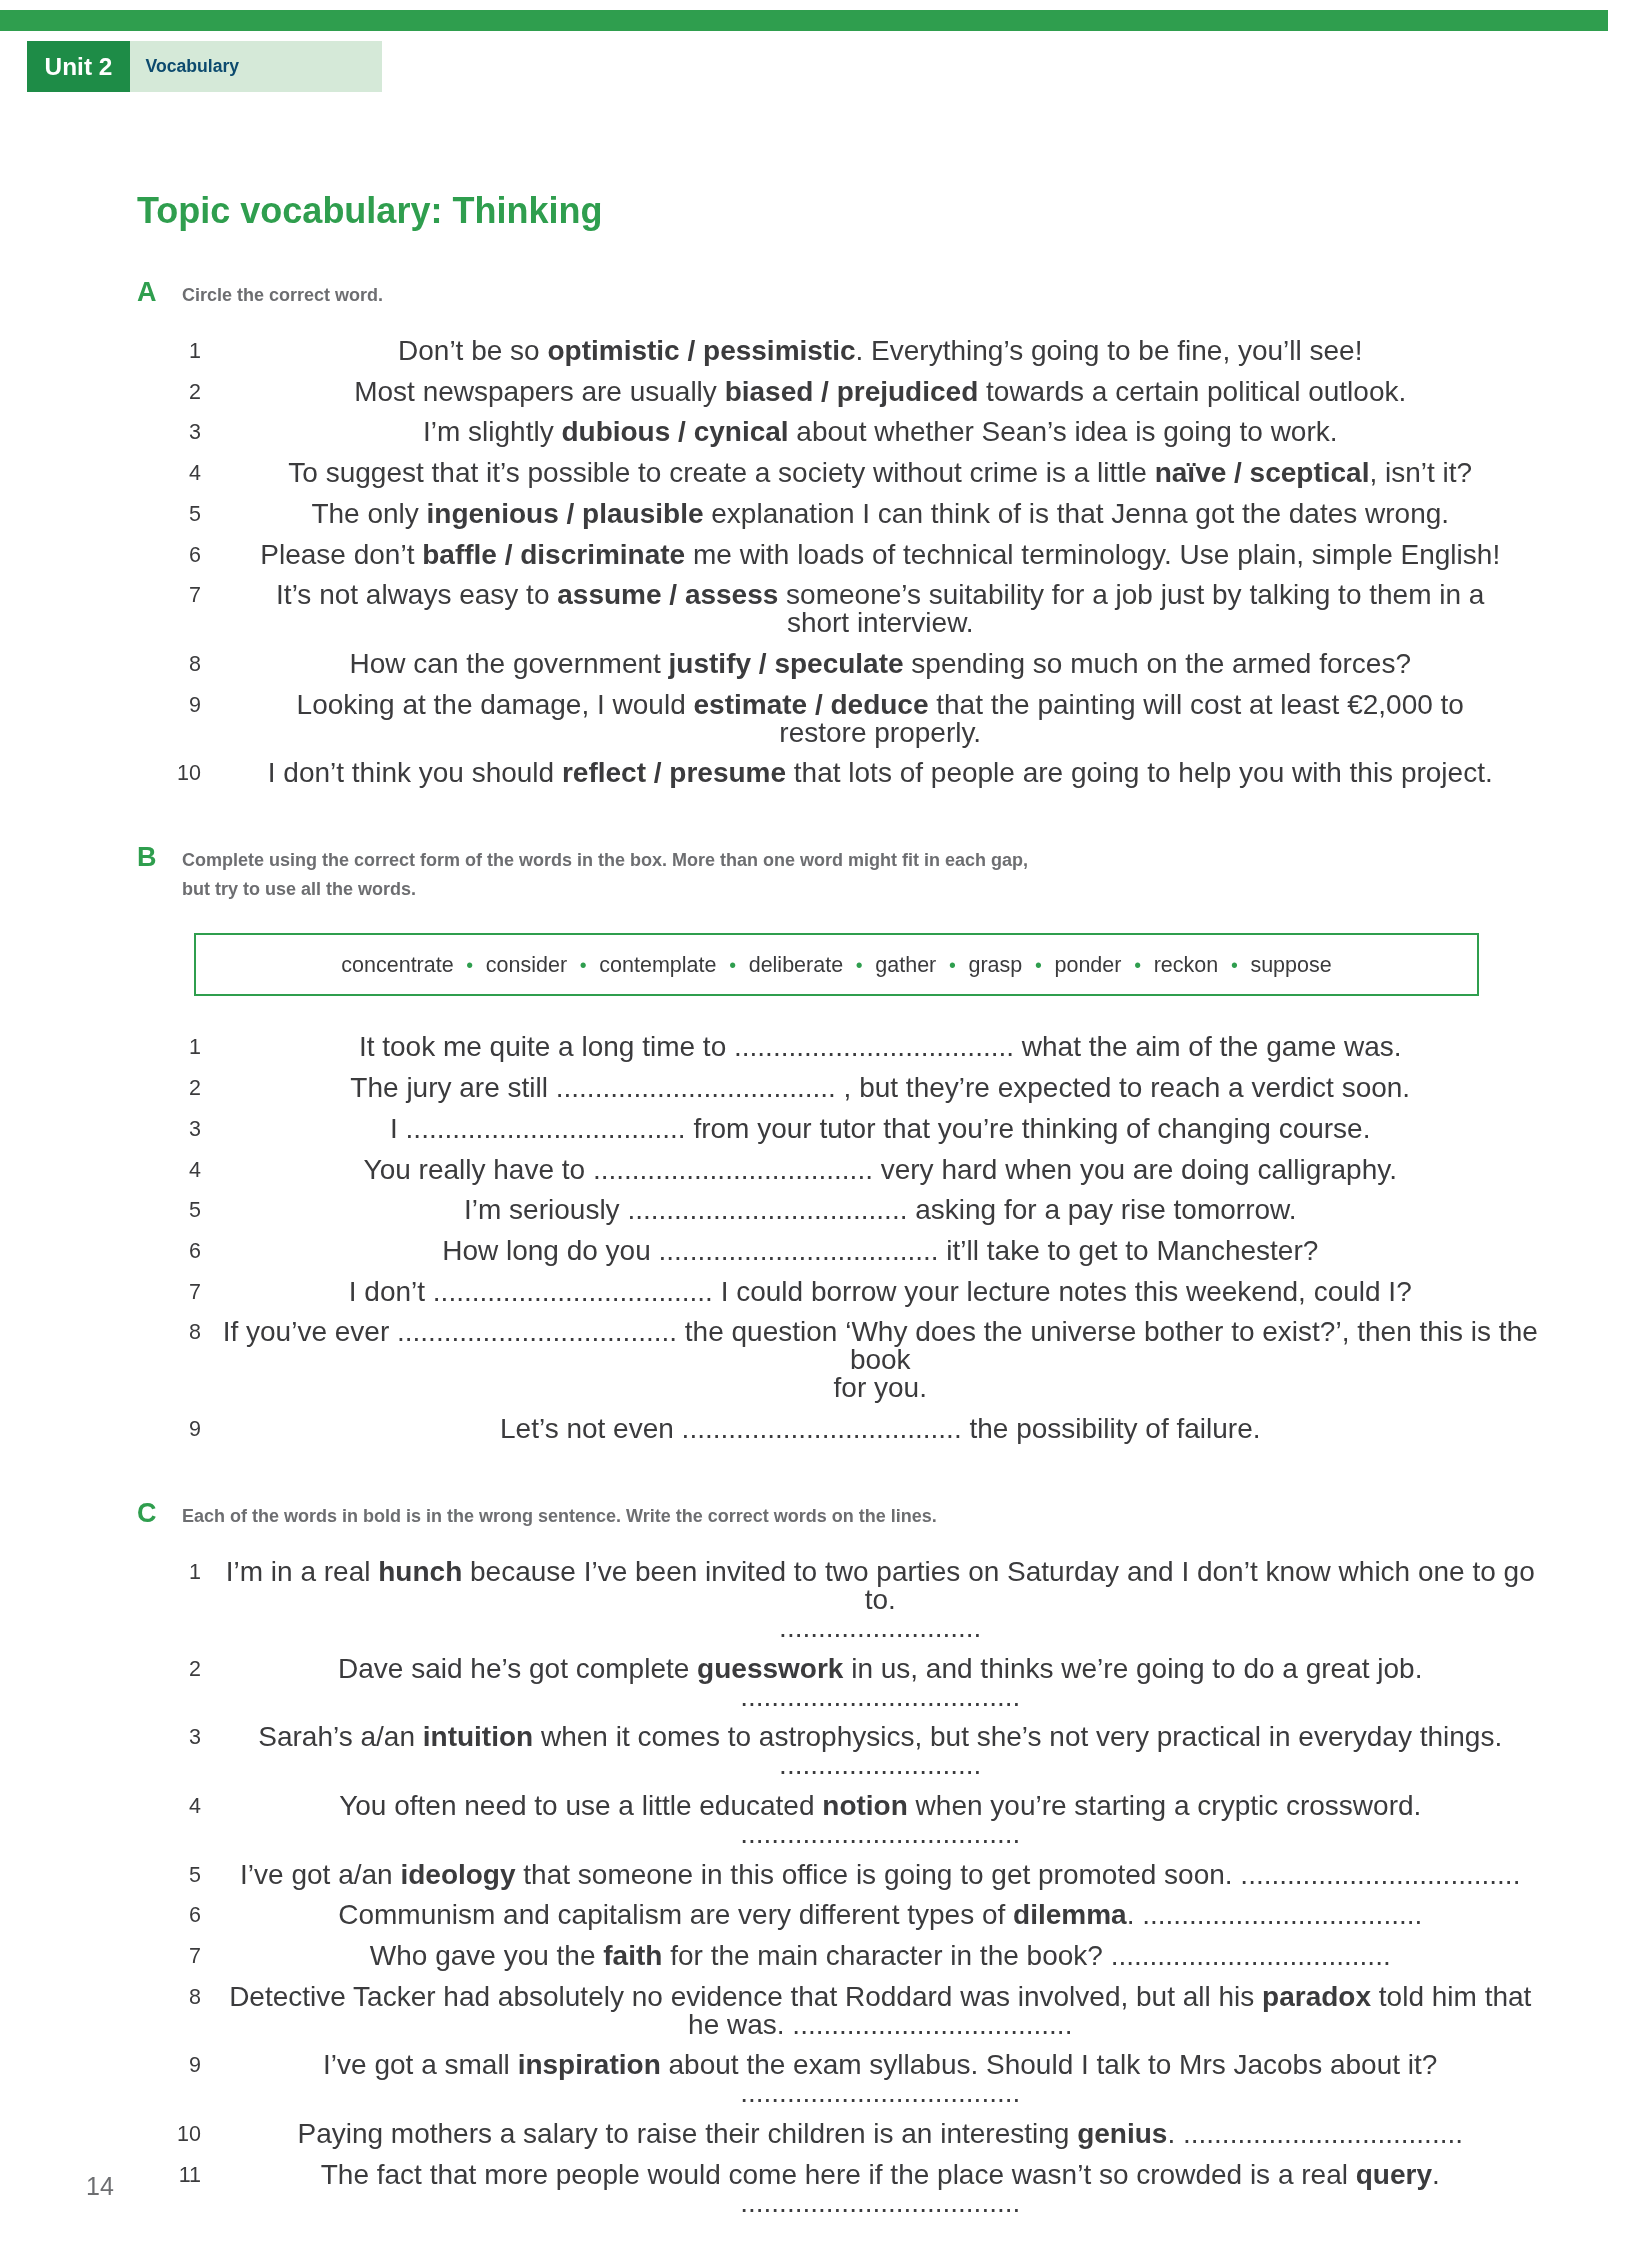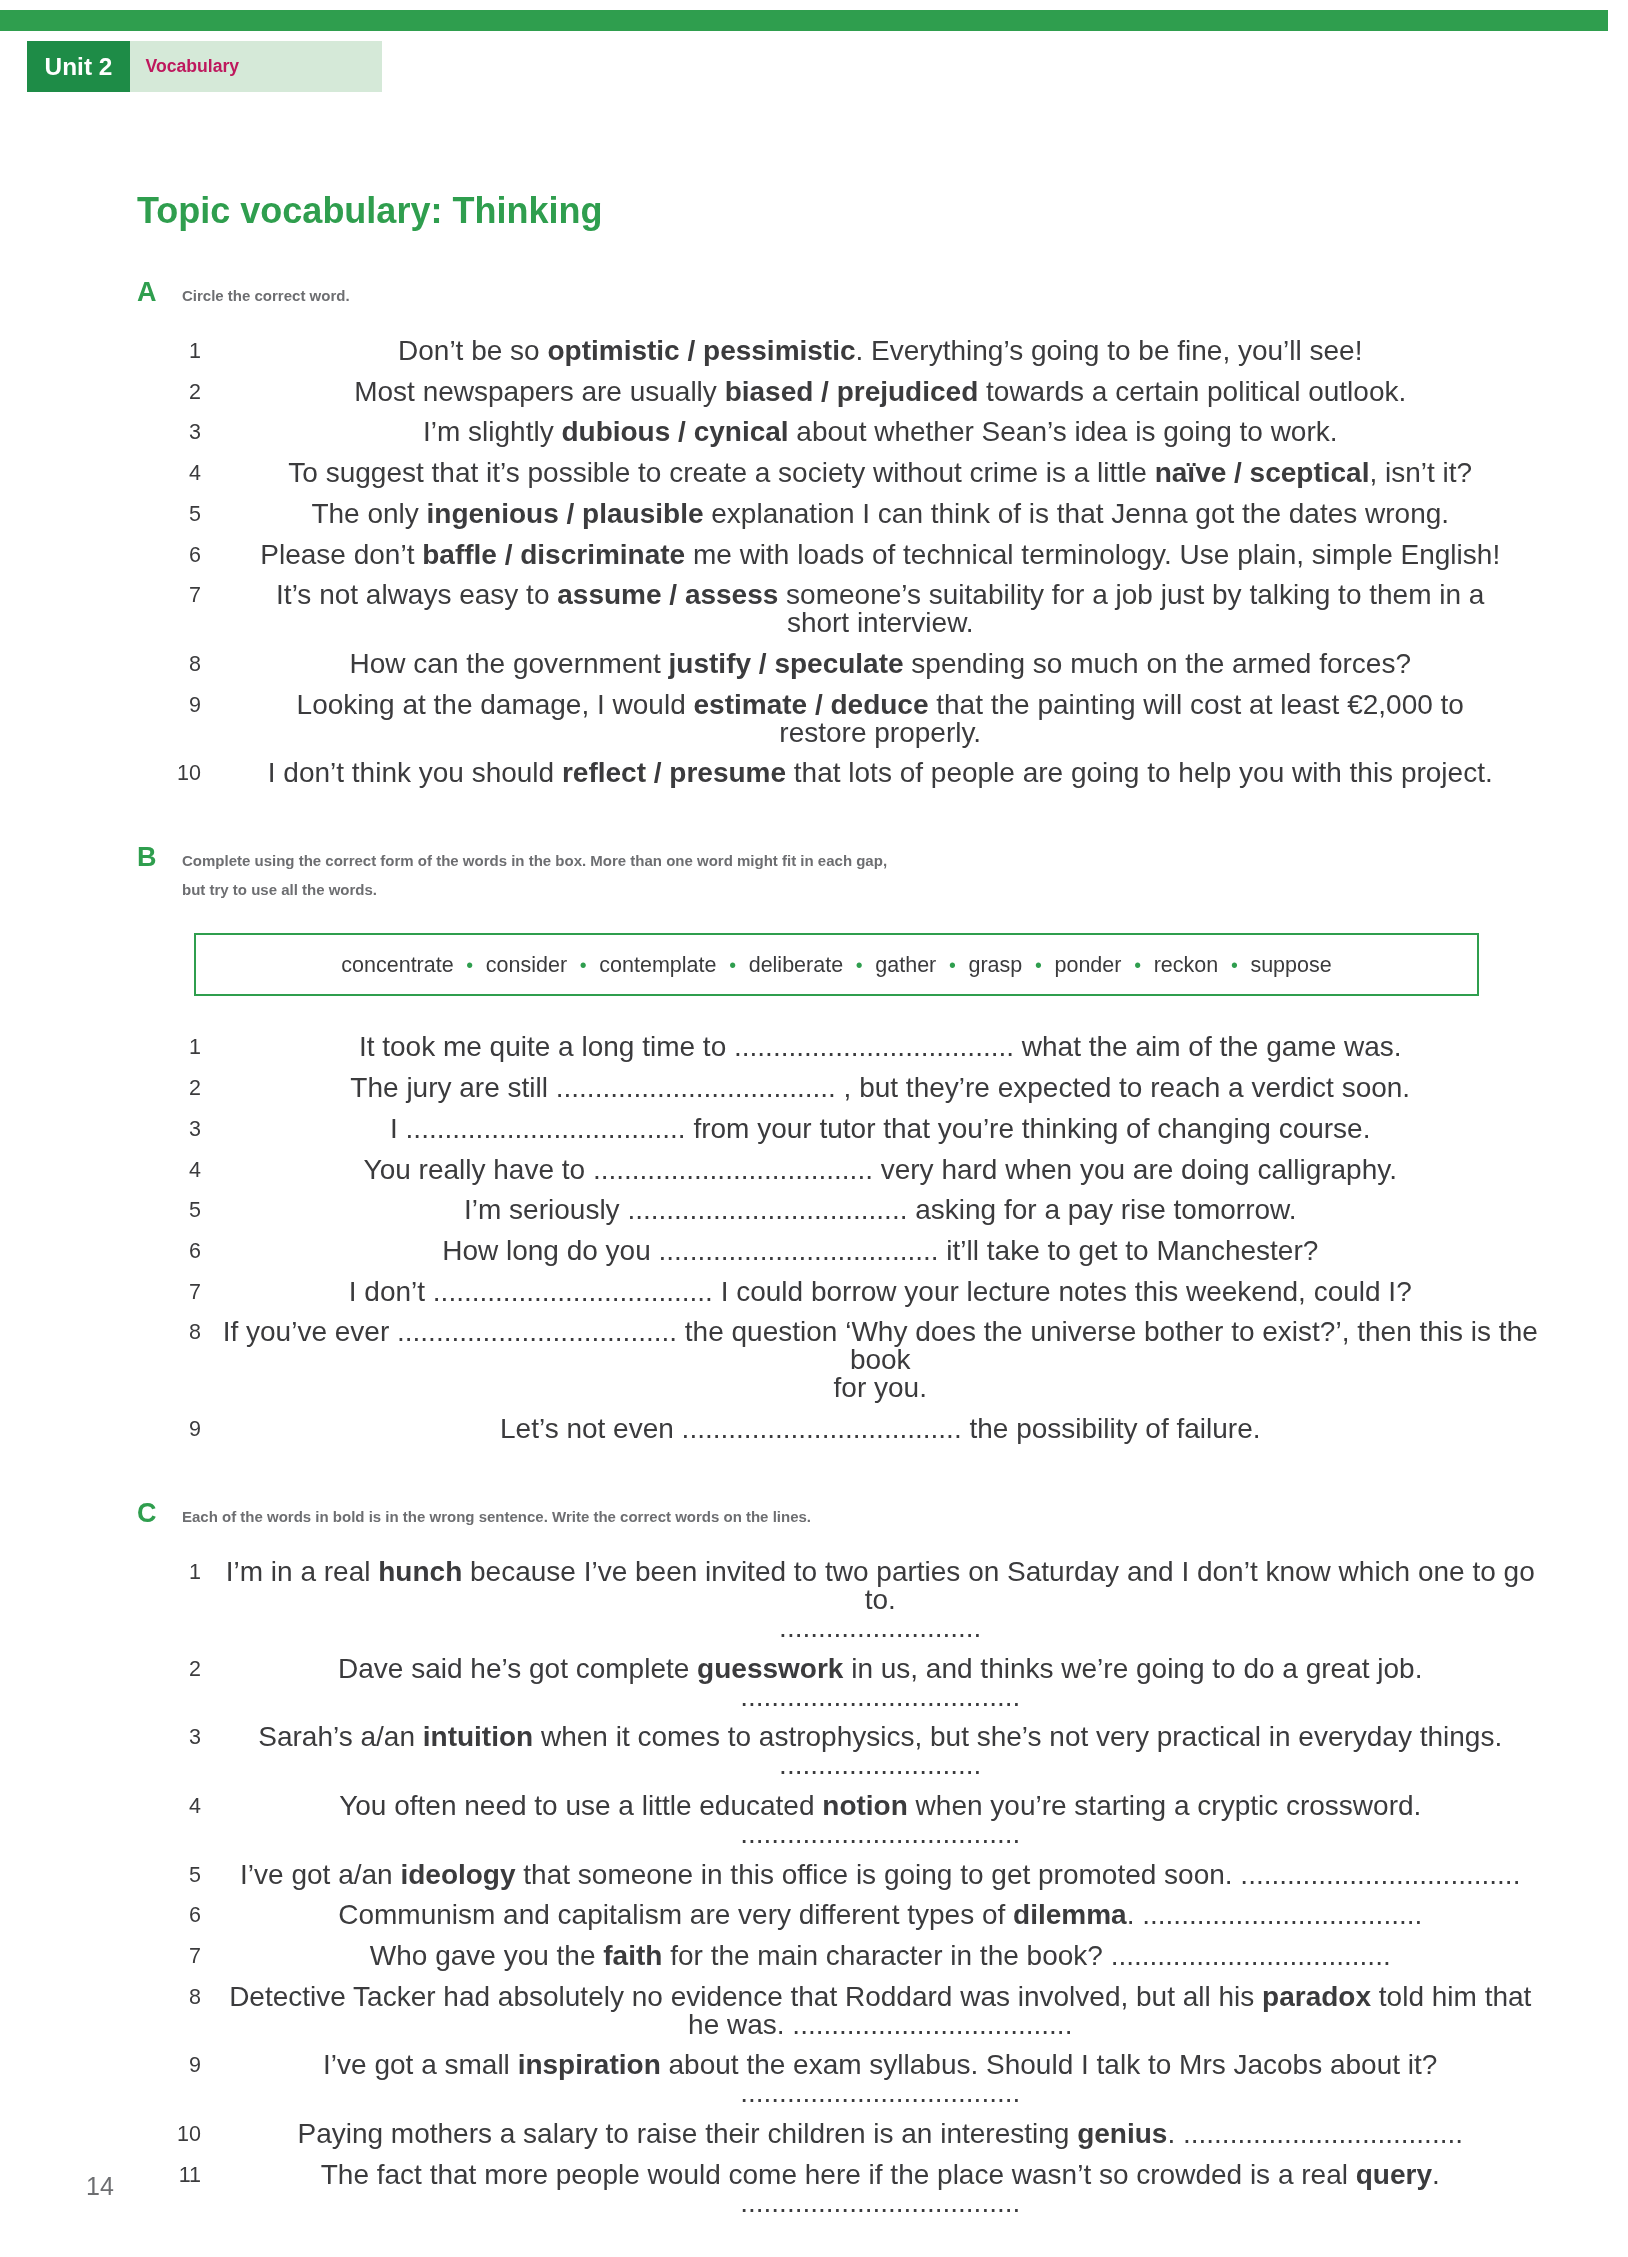--- a/index.html
+++ b/index.html
@@ -10,28 +10,28 @@
     overflow:hidden;
   }
   .topbar { margin-top:9.8px; height:21.5px; background:var(--green,#2f9e4e); }
   .unitrow { display:flex; margin-top:9.8px; height:51px; align-items:stretch; }
   .unit-badge {
     margin-left:27px; background:var(--dark-green,#1e8c47); color:#fff;
     display:flex; align-items:center; padding:0 17.6px; font-size:24.4px; font-weight:bold;
   }
   .subject-strip {
     background:var(--light-green,#d5e9d8); width:252px; display:flex; align-items:center;
-    padding:0 15.6px; font-size:17.6px; font-weight:bold; color:#be185d;
+    padding:0 15.6px; font-size:17.6px; font-weight:bold; color:#0c4a6e;
   }
   .content { padding:0 70px 0 137px; }
   .page-title { margin-top:98px; font-size:36px; font-weight:bold; color:var(--green,#2f9e4e); }
   .section-head { display:flex; align-items:baseline; }
   .letter { flex:0 0 45px; font-size:27px; font-weight:bold; color:var(--green,#2f9e4e); }
   .heading {
-    font-size:15px; font-weight:bold; color:var(--gray,#6d6e71);
+    font-size:18px; font-weight:bold; color:var(--gray,#6d6e71);
     white-space:pre-line; line-height:29px; flex:1;
   }
   .sec-a { margin-top:45px; }
   .sec-b { margin-top:55px; }
   .sec-c { margin-top:55px; }
   .items { margin-top:27px; }
   .item { display:flex; margin-bottom:12.7px; }
   .num { flex:0 0 64px; text-align:right; font-size:21.5px; line-height:28px; }
   .txt { margin-left:21.5px; font-size:28px; line-height:28px; white-space:pre-line; flex:1;text-align:center; }
   .txt .b { font-weight:bold; }

